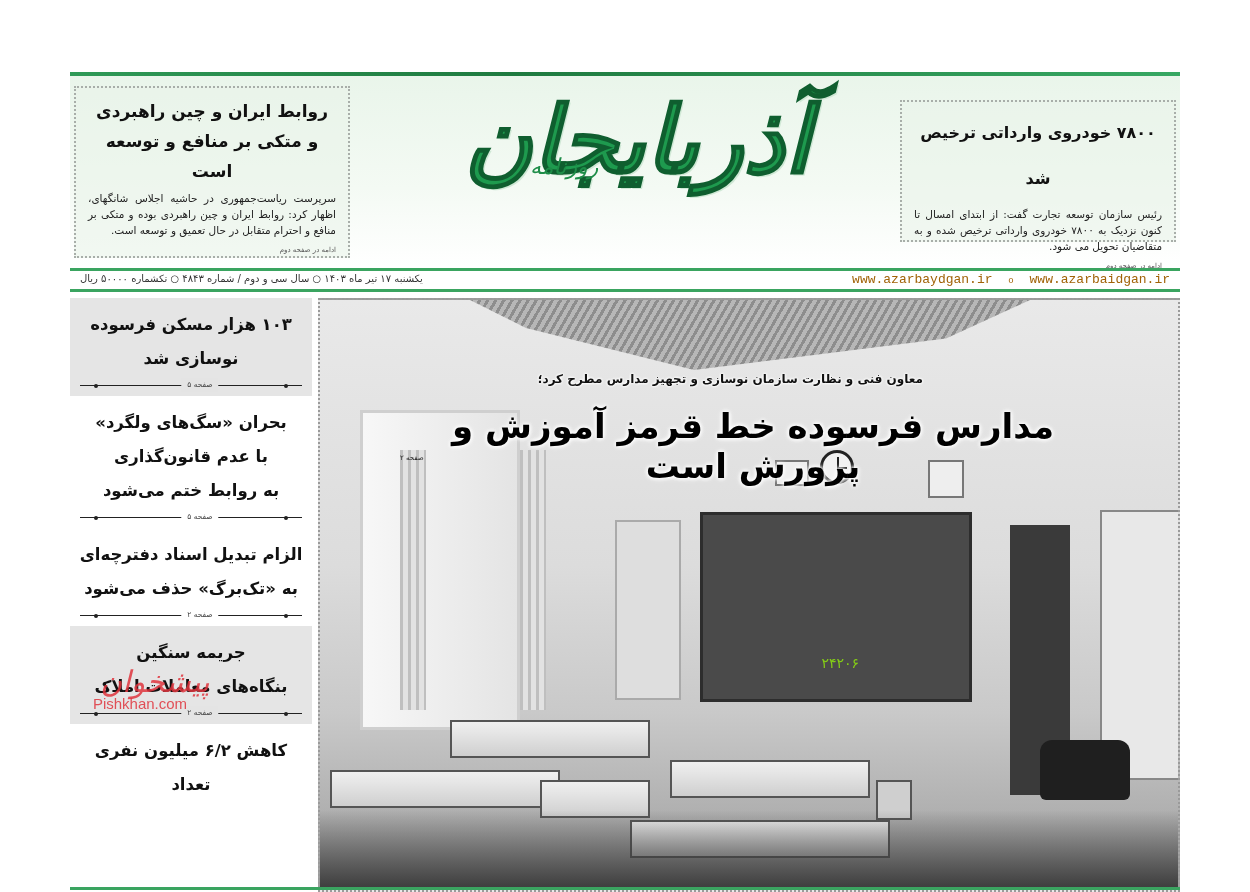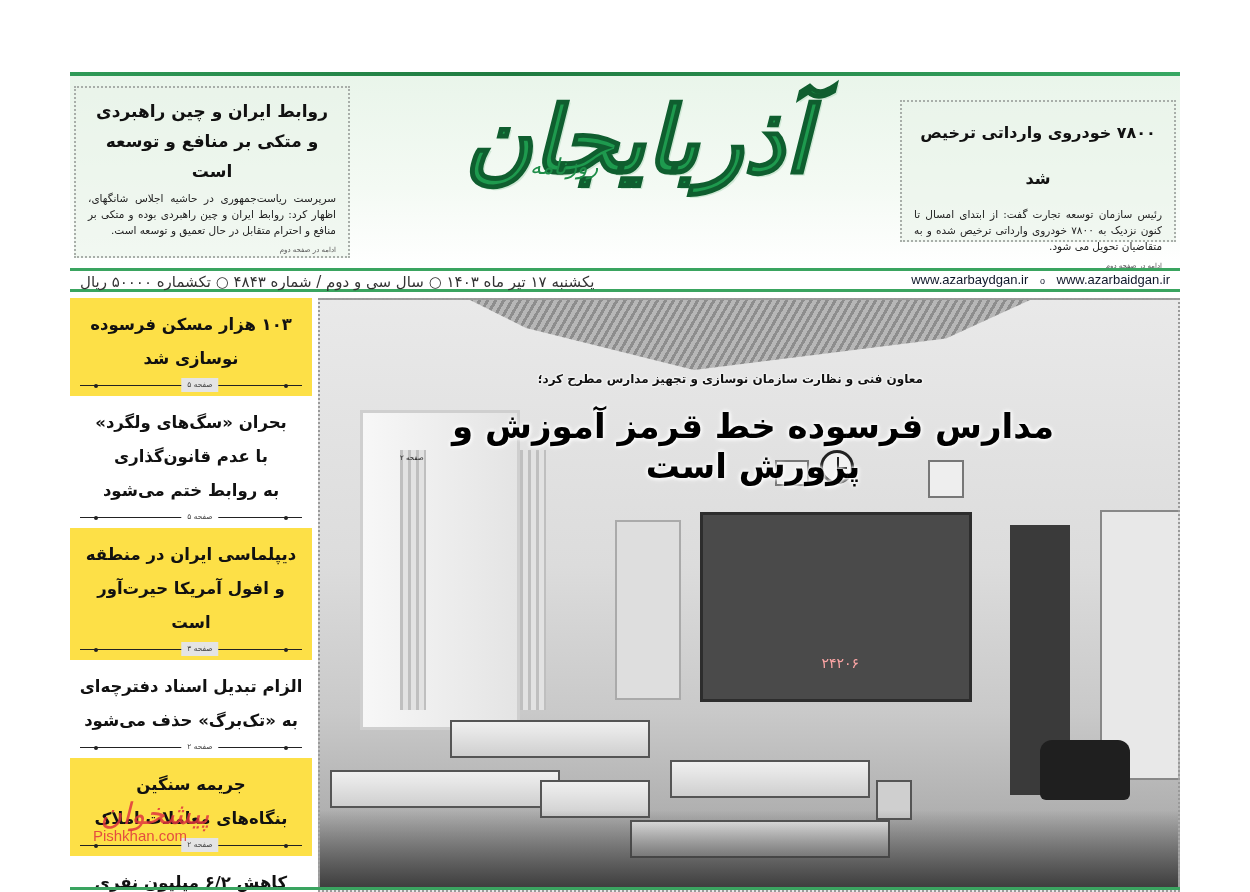--- a/index.html
+++ b/index.html
@@ -23,28 +23,28 @@
   .teaser-title { font-family: "DejaVu Sans", sans-serif; font-weight: bold; color: #111; text-align: center; font-size: 17px; line-height: 30px; }
   .teaser-right .teaser-title { font-size: 16px; line-height: 46px; }
   .teaser-body { font-size: 10.5px; line-height: 16px; color: #222; text-align: justify; margin-top: 4px; }
   .teaser-more { font-size: 7px; color: #555; margin-top: 8px; text-align: right; }
 
   .logo { position: absolute; left: 340px; top: 4px; width: 430px; height: 200px; }
   .logo-word { position: absolute; right: 30px; top: 10px; direction: rtl; font-family: "DejaVu Serif", serif; font-style: italic; font-weight: bold; font-size: 92px; color: #1e9a4e; -webkit-text-stroke: 2px #0f5e2f; text-shadow: 0 0 0 #fff, 2px 2px 0 #cfe8d5; letter-spacing: -2px; }
   .logo-sub { position: absolute; left: 120px; top: 78px; direction: rtl; font-family: "DejaVu Serif", serif; font-style: italic; font-size: 22px; color: #1e8d48; }
 
   .dateline-bar { position: absolute; left: 0; top: 196px; width: 1110px; height: 24px; border-top: 3px solid #3aa460; border-bottom: 3px solid #3aa460; background: #fff; }
-  .dateline { position: absolute; left: 10px; top: 2px; direction: rtl; font-size: 15px; color: #333; }
-  .websites { position: absolute; right: 10px; top: 1px; font-family: Liberation Sans, sans-serif; font-size: 13px; color: #0f172a; }
+  .dateline { position: absolute; left: 10px; top: 2px; direction: rtl; font-size: 10px; color: #333; }
+  .websites { position: absolute; right: 10px; top: 1px; font-family: Liberation Mono, monospace; font-size: 13px; color: #a16207; }
   .websites .sep { font-size: 9px; margin: 0 8px; }
 
   
   .side { position: absolute; left: 0; top: 226px; width: 242px; height: 594px; direction: rtl; }
   .story { position: relative; text-align: center; padding: 10px 6px 4px; }
-  .story.shaded { background: #fde047; }
+  .story.shaded { background: #e5e5e5; }
   .story-title { font-weight: bold; font-size: 16.5px; line-height: 34px; color: #111; }
   .page-ref { position: relative; height: 14px; margin-top: 2px; }
   .page-ref .line { position: absolute; left: 4px; right: 4px; top: 7px; height: 1px; background: #222; }
   .page-ref .line::before, .page-ref .line::after { content: ""; position: absolute; top: -1.5px; width: 4px; height: 4px; background: #222; border-radius: 50%; }
   .page-ref .line::before { left: 14px; } .page-ref .line::after { right: 14px; }
   .page-ref .label { position: absolute; left: 50%; top: 0; transform: translateX(-50%); background: inherit; font-size: 7.5px; color: #444; padding: 0 6px; line-height: 14px; margin-left: 9px; }
   .story.shaded .page-ref .label { background: #e4e4e4; }
   .story:not(.shaded) .page-ref .label { background: #fff; }
 
   .watermark { position: absolute; left: 0; top: 38px; width: 140px; direction: ltr; pointer-events: none; }
@@ -53,21 +53,21 @@
 
   
   .photo { position: absolute; left: 248px; top: 226px; width: 862px; height: 594px; border: 2px dotted #9a9a9a; overflow: hidden;
     background: linear-gradient(180deg, #e9e9e9 0%, #dcdcdc 45%, #c9c9c9 70%, #9c9c9c 100%); }
   .ceiling { position: absolute; left: 150px; top: 0; width: 560px; height: 70px;
     background: repeating-linear-gradient(120deg,#8d8d8d 0 3px,#b7b7b7 3px 7px); clip-path: polygon(0 0,100% 0,85% 55%,40% 100%,10% 40%); }
   .window { position: absolute; left: 40px; top: 110px; width: 160px; height: 320px; background: linear-gradient(90deg,#f7f7f7,#e4e4e4); border: 3px solid #cfcfcf; }
   .curtain { position: absolute; top: 150px; width: 26px; height: 260px; background: repeating-linear-gradient(90deg,#bfbfbf 0 3px,#e2e2e2 3px 8px); }
   .cabinet { position: absolute; left: 295px; top: 220px; width: 66px; height: 180px; background: #dedede; border: 2px solid #aaa; }
   .board { position: absolute; left: 380px; top: 212px; width: 272px; height: 190px; background: #4a4a4a; border: 3px solid #2d2d2d; }
-  .board-text { position: absolute; color: #fca5a5; font-size: 10px; direction: rtl; }
+  .board-text { position: absolute; color: #84cc16; font-size: 10px; direction: rtl; }
   .clock { position: absolute; left: 500px; top: 150px; width: 34px; height: 34px; border-radius: 50%; border: 3px solid #222; background: #f2f2f2; }
   .clock::before { content:""; position:absolute; left:14px; top:4px; width:2px; height:12px; background:#222; }
   .clock::after { content:""; position:absolute; left:14px; top:14px; width:10px; height:2px; background:#222; }
   .frame { position: absolute; border: 2px solid #777; background: #eee; }
   .door { position: absolute; left: 690px; top: 225px; width: 60px; height: 270px; background: #3a3a3a; }
   .shelf { position: absolute; left: 780px; top: 210px; width: 80px; height: 270px; background: #e8e8e8; border: 2px solid #888; }
   .desk { position: absolute; height: 38px; background: linear-gradient(180deg,#f0f0f0,#cfcfcf); border: 2px solid #555; }
   .dark-floor { position: absolute; left: 0; bottom: 0; width: 862px; height: 80px; background: linear-gradient(180deg,transparent,#3b3b3b); }
   .bag { position: absolute; left: 720px; top: 440px; width: 90px; height: 60px; background: #1f1f1f; border-radius: 12px 12px 6px 6px; }
   .bin { position: absolute; left: 556px; top: 480px; width: 36px; height: 40px; background: #cfcfcf; border: 2px solid #555; }
@@ -127,28 +127,20 @@
     </div>
     <div class="story">
       <div class="story-title">بحران «سگ‌های ولگرد»</div>
       <div class="story-title">با عدم قانون‌گذاری</div>
       <div class="story-title">به روابط ختم می‌شود</div>
       <div class="page-ref">
           <div class="line"></div>
           <span class="label">صفحه ۵</span>
         </div>
     </div>
-    <div class="story shaded">
-      <div class="story-title">دیپلماسی ایران در منطقه</div>
-      <div class="story-title">و افول آمریکا حیرت‌آور است</div>
-      <div class="page-ref">
-          <div class="line"></div>
-          <span class="label">صفحه ۳</span>
-        </div>
-    </div>
     <div class="story">
       <div class="story-title">الزام تبدیل اسناد دفترچه‌ای</div>
       <div class="story-title">به «تک‌برگ» حذف می‌شود</div>
       <div class="page-ref">
           <div class="line"></div>
           <span class="label">صفحه ۲</span>
         </div>
     </div>
     <div class="story shaded">
       <div class="story-title">جریمه سنگین</div>

